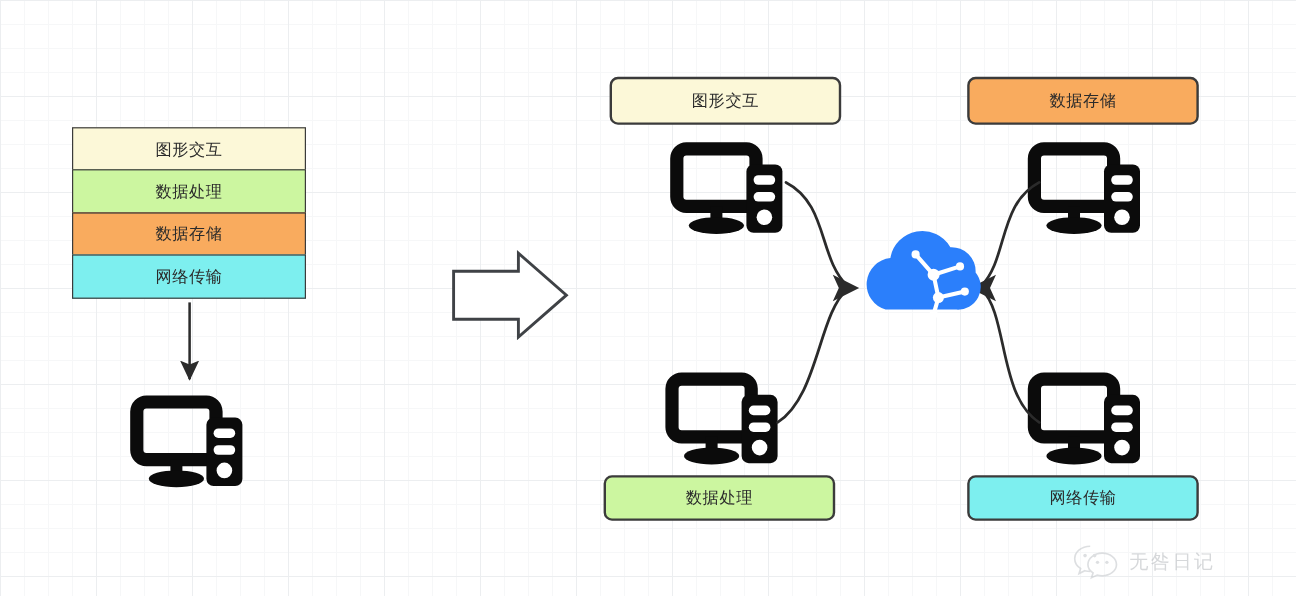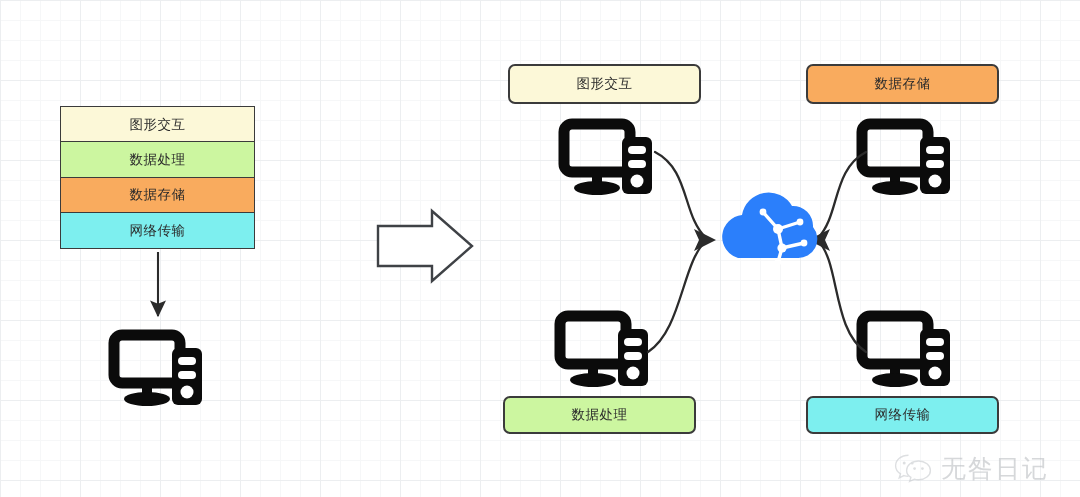--- a/index.html
+++ b/index.html
@@ -71,21 +71,21 @@
   .watermark {
     position: absolute;
     left: 893px;
     top: 452px;
     display: flex;
     align-items: center;
     gap: 8px;
     opacity: 0.58;
   }
   .wm-text {
-    font-size: 25px;
+    font-size: 16px;
     color: #b9bcc0;
     letter-spacing: 2px;
     line-height: 1;
   }
 </style>
 </head>
 <body>
 
 <div id="canvas">
 

